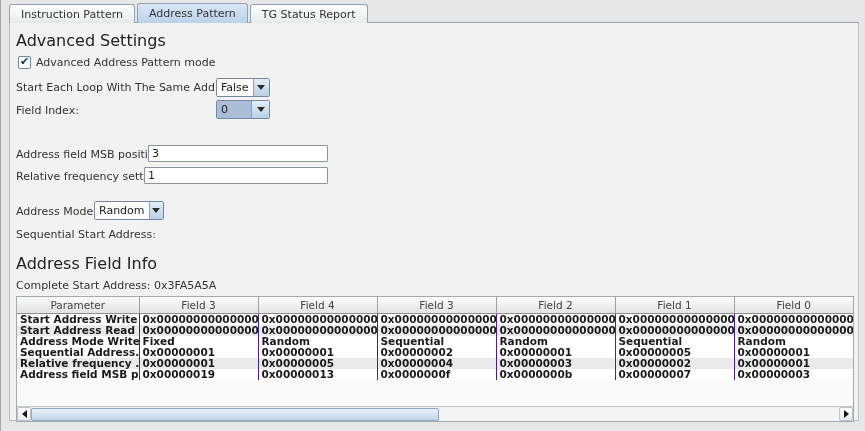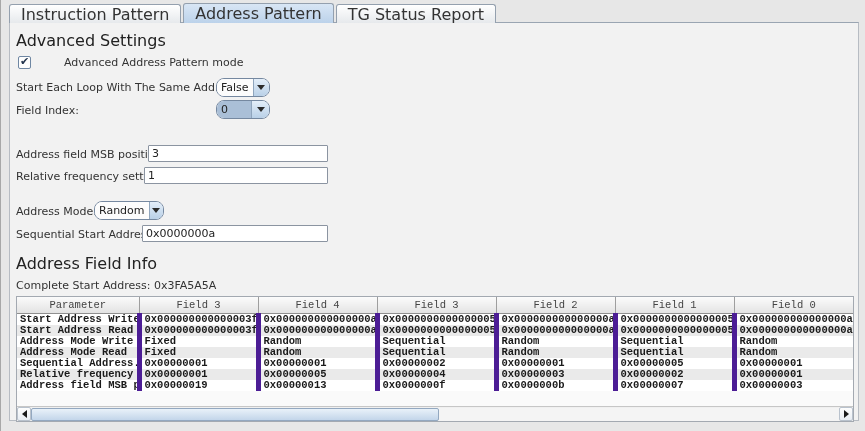--- a/index.html
+++ b/index.html
@@ -6,78 +6,78 @@
   html,body { width:865px; height:431px; font-family:"DejaVu Sans", sans-serif; }
   body { background:#e7e7e7; position:relative; overflow:hidden; font-size:11px; color:#333; }
   #app { position:absolute; left:0; top:0; width:865px; height:431px; border-left:1px solid #a8a8a8; }
 
   
   .tabbar { position:absolute; left:8px; top:3px; display:flex; align-items:flex-end; height:20px; z-index:3; }
   .tab {
     height:19px; padding:0 11px; display:flex; align-items:center;
     border:1px solid #94a0ae; border-bottom:none; border-radius:3px 3px 0 0;
     background:linear-gradient(#ffffff,#e6e9ec); margin-right:2px; color:#333;
-    font-size:16px; white-space:nowrap; cursor:default; position:relative;
+    font-size:11px; white-space:nowrap; cursor:default; position:relative;
   }
   .tab.selected { background:linear-gradient(#d8e6f5,#bcd2ea); height:20px; z-index:4; }
 
   
   .content {
     position:absolute; left:8px; top:22px; width:850px; height:399px;
     background:#f2f2f2; border:1px solid #b7bcc3; border-top:1px solid #9aa5b2;
   }
 
   .heading { position:absolute; font-weight:normal; color:#222; font-size:16px; }
   .lbl { position:absolute; color:#333; font-size:11px; white-space:nowrap; }
 
   
-  .checkbox-row { position:absolute; left:8px; top:33px; display:flex; align-items:flex-start;gap:28px; }
+  .checkbox-row { position:absolute; left:8px; top:33px; display:flex; align-items:flex-start; }
   .checkbox {
     width:13px; height:13px; background:#fdfdfd; border:1px solid #6f87a3; border-radius:2px;
     position:relative; margin-right:5px;
   }
   .checkbox.checked::after {
     content:"✔"; position:absolute; left:1px; top:-2px; font-size:11px; color:#23344d;
   }
 
   
   .combo {
     position:absolute; display:flex; height:19px;
-    border:1px solid #7588a0; background:#fff; border-radius:8px; overflow:hidden;
+    border:1px solid #7588a0; background:#fff; border-radius:2px; overflow:hidden;
   }
   .combo .val { flex:1; padding:2px 4px 0 4px; font-size:11px; color:#222; background:#fcfcfc; }
   .combo .val.selhl { background:#aabfd7; }
   .combo .btn {
     width:18px; background:linear-gradient(#e3eef9,#b9d0e7); border-left:1px solid #8fa5bd;
     display:flex; align-items:center; justify-content:center;
   }
   .tri-down { width:0; height:0; border-left:4px solid transparent; border-right:4px solid transparent; border-top:5px solid #2b2b2b; }
 
   
   .tf {
     position:absolute; height:17px; border:1px solid #8b94a1; background:#fff;
     font-family:"DejaVu Sans", sans-serif; font-size:11px; color:#222; padding:0 3px; border-radius:1px;
   }
 
   
   .scrollpane {
     position:absolute; left:6px; top:273px; width:838px; height:126px;
     border:1px solid #a3a9b1; background:#fafafa;
   }
-  table.grid { border-collapse:collapse; table-layout:fixed; width:836px; font-size:10.5px;font-family:Liberation Mono, monospace; }
+  table.grid { border-collapse:collapse; table-layout:fixed; width:836px; font-size:10.5px; }
   table.grid col.c0{width:122px;} table.grid col.cf{width:119px;}
   table.grid th {
     height:16px; font-weight:normal; color:#444; background:linear-gradient(#fbfbfb,#e3e3e3);
     border-right:1px solid #9e9e9e; border-bottom:1px solid #8f8f8f; text-align:center;
     overflow:hidden; white-space:nowrap; font-size:10.5px; padding:0 2px;
   }
   table.grid th:last-child { border-right:none;margin-top:16px; }
   table.grid td {
     height:11px; line-height:11px; padding:0 3px; font-weight:bold; color:#1a1a1a;
-    border-right:5px solid #4c1d95; white-space:nowrap; overflow:hidden;
+    border-right:1px solid #4c1d95; white-space:nowrap; overflow:hidden;
   }
   table.grid td:last-child { border-right:none; }
   table.grid tr.alt { background:#eaeaea; }
   table.grid tr.norm { background:#ffffff; }
 
   
   .hscroll {
     position:absolute; left:0; bottom:0; width:836px; height:15px;
     background:#f0f0f0; border-top:1px solid #c6c6c6; display:flex; align-items:center;
   }
@@ -137,21 +137,20 @@
 
     <div class="lbl" style="left:6px; top:182px;">Address Mode:</div>
     <div class="combo" style="left:84px; top:178px; width:70px;">
       <div class="val">Random</div>
       <div class="btn">
           <span class="tri-down"></span>
         </div>
     </div>
 
     <div class="lbl" style="left:6px; top:205px;">Sequential Start Address:</div>
-    <input class="tf" style="left: 132px; top: 202px; width: 186px;" value="0x0000000a">
 
     <div class="heading" style="left:6px; top:231px;">Address Field Info</div>
 
     <div class="lbl" style="left:6px; top:256px;">Complete Start Address: 0x3FA5A5A</div>
 
     <div class="scrollpane">
       <table class="grid">
         <colgroup>
           <col class="c0">
             <col class="cf">
@@ -193,29 +192,20 @@
           </tr>
           <tr class="norm">
             <td>Address Mode Write</td>
             <td>Fixed</td>
             <td>Random</td>
             <td>Sequential</td>
             <td>Random</td>
             <td>Sequential</td>
             <td>Random</td>
           </tr>
-          <tr class="alt">
-            <td>Address Mode Read</td>
-            <td>Fixed</td>
-            <td>Random</td>
-            <td>Sequential</td>
-            <td>Random</td>
-            <td>Sequential</td>
-            <td>Random</td>
-          </tr>
           <tr class="norm">
             <td>Sequential Address...</td>
             <td>0x00000001</td>
             <td>0x00000001</td>
             <td>0x00000002</td>
             <td>0x00000001</td>
             <td>0x00000005</td>
             <td>0x00000001</td>
           </tr>
           <tr class="alt">

